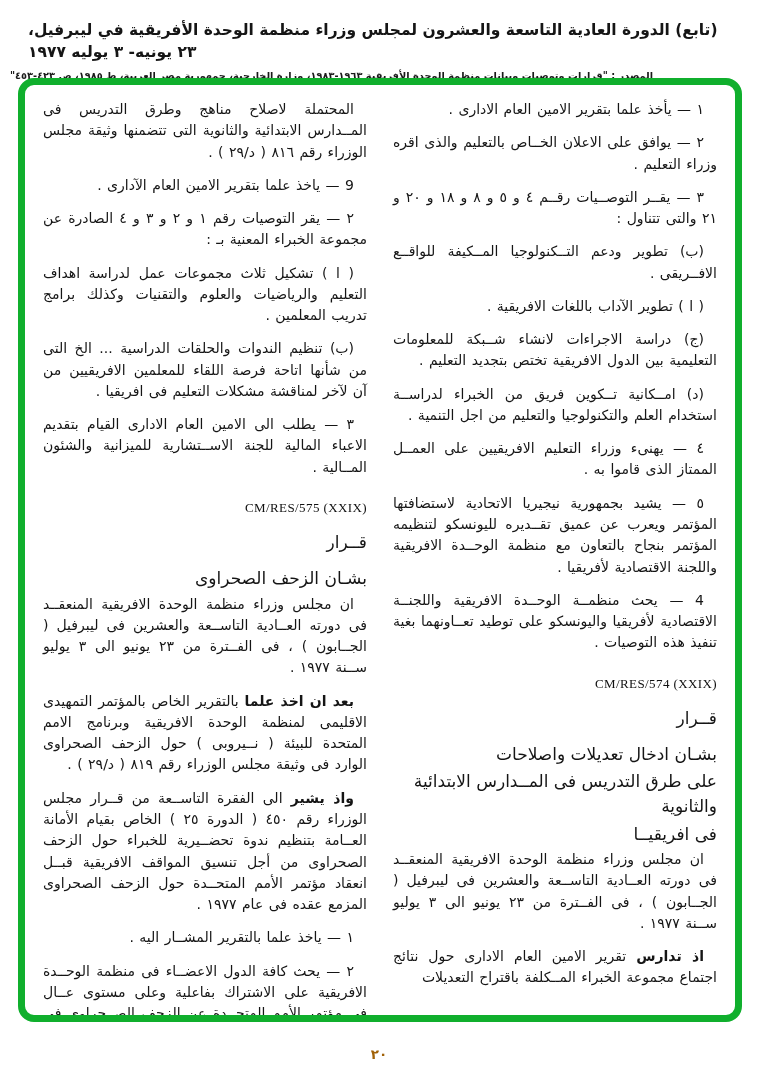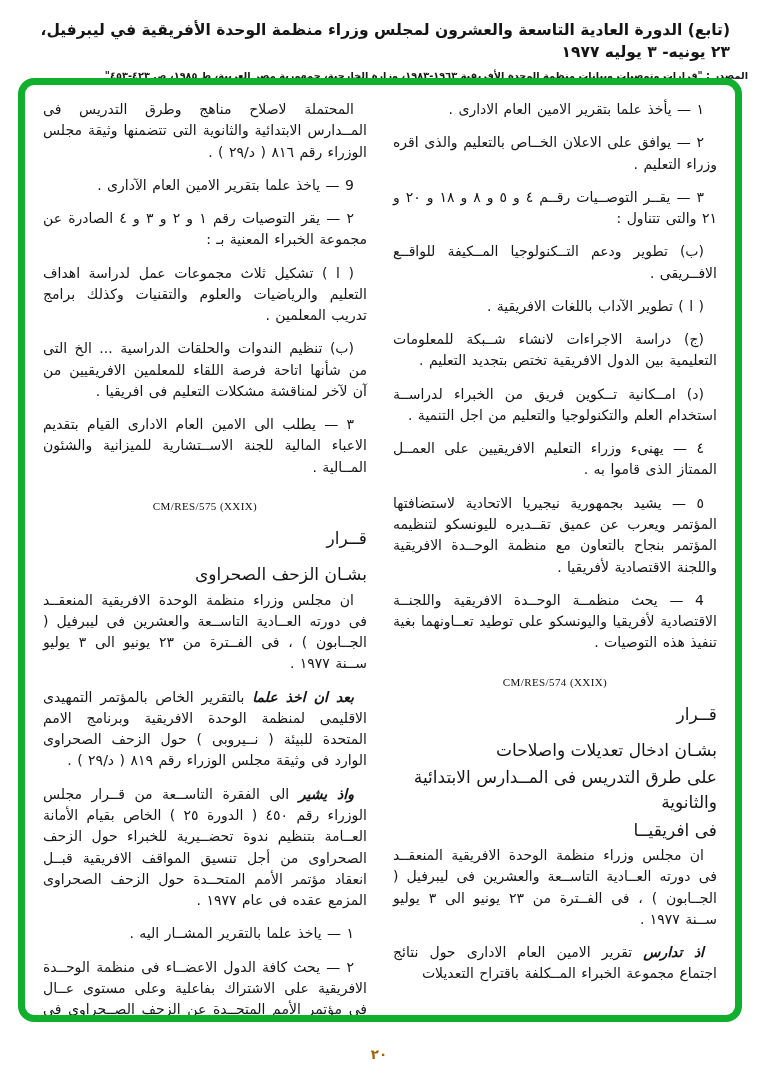--- a/index.html
+++ b/index.html
@@ -1,38 +1,38 @@
 <!DOCTYPE html>
 <html lang="ar"><head>
 <meta charset="utf-8">
 <style>
   * { margin:0; padding:0; box-sizing:border-box; }
   html,body { width:758px; height:1078px; background:#ffffff; overflow:hidden; }
   body { font-family:"DejaVu Sans", sans-serif; color:#151515; position:relative; }
 
-  .doc-header { position:absolute; top:20px; left:0; width:758px; text-align:right; direction:rtl; }
+  .doc-header { position:absolute; top:20px; left:0; width:758px; text-align:left; direction:rtl; }
   .doc-title { font-size:15.5px; font-weight:bold; letter-spacing:0; line-height:1.4; padding:0 28px; }
   .doc-source { font-size:9.8px; font-weight:bold; margin-top:7px; padding:0 10px; color:#1a1a1a; }
 
   .content-box {
     position:absolute; left:18px; top:78px; width:724px; height:944px;
     border:7px solid #10af2d; border-radius:16px;
     padding:14px 18px 10px 18px; overflow:hidden; background:#ffffff;
   }
   .columns { display:flex; direction:rtl; gap:26px; height:100%; }
   .col { width:328px; direction:rtl; }
 
   .para {
     font-size:14px; line-height:1.52; text-align:justify; text-indent:13px;
     margin-bottom:12px; word-spacing:1px;
   }
-  .para .lead { font-weight:bold;font-style:italic; }
+  .para .lead { font-weight:bold; }
   .cmres {
-    direction:ltr; text-align:center; font-family:"Liberation Serif", serif;
-    font-size:11px; letter-spacing:0.4px; color:#101010;
+    direction:ltr; text-align:right; font-family:"Liberation Serif", serif;
+    font-size:13px; letter-spacing:0.4px; color:#101010;
     margin:22px 0 16px 0;
   }
   .heading { font-size:17px; font-weight:normal; text-align:right; margin:10px 0 12px 0; }
   .heading.title-line { margin:2px 0 3px 0; line-height:1.45; }
   .heading.kicker { letter-spacing:1px; margin:6px 0 14px 0; }
 
   .page-number {
     position:absolute; bottom:16px; left:0; width:758px; text-align:center;
     font-size:13.5px; font-weight:bold; color:#a16207;
   }

